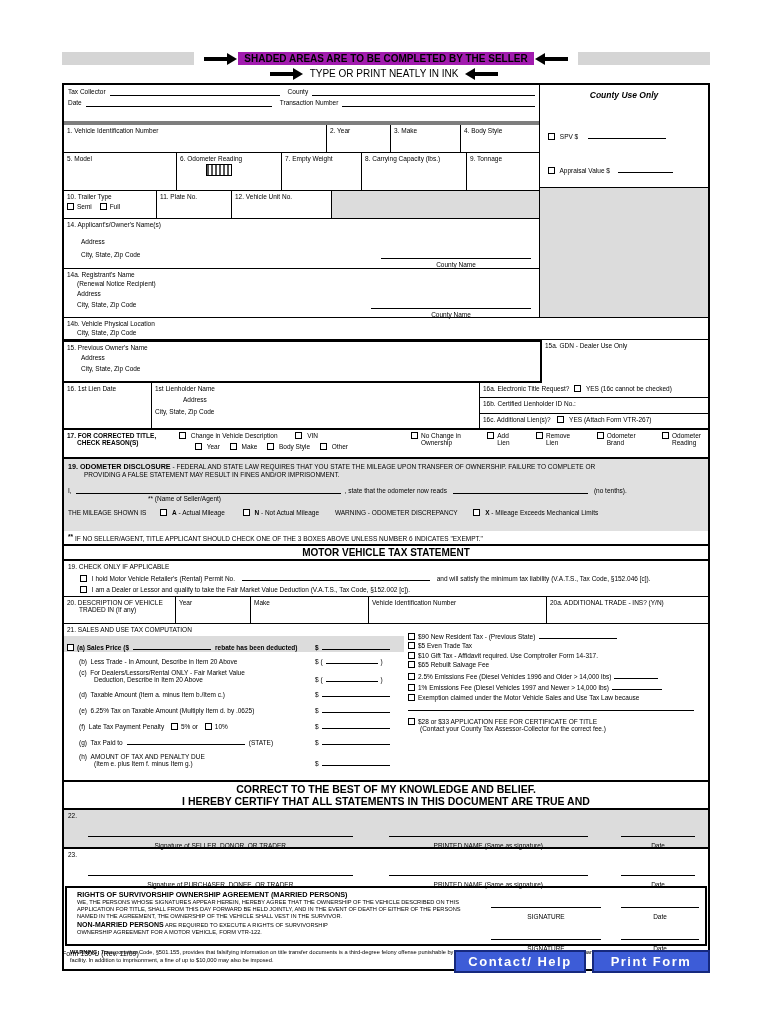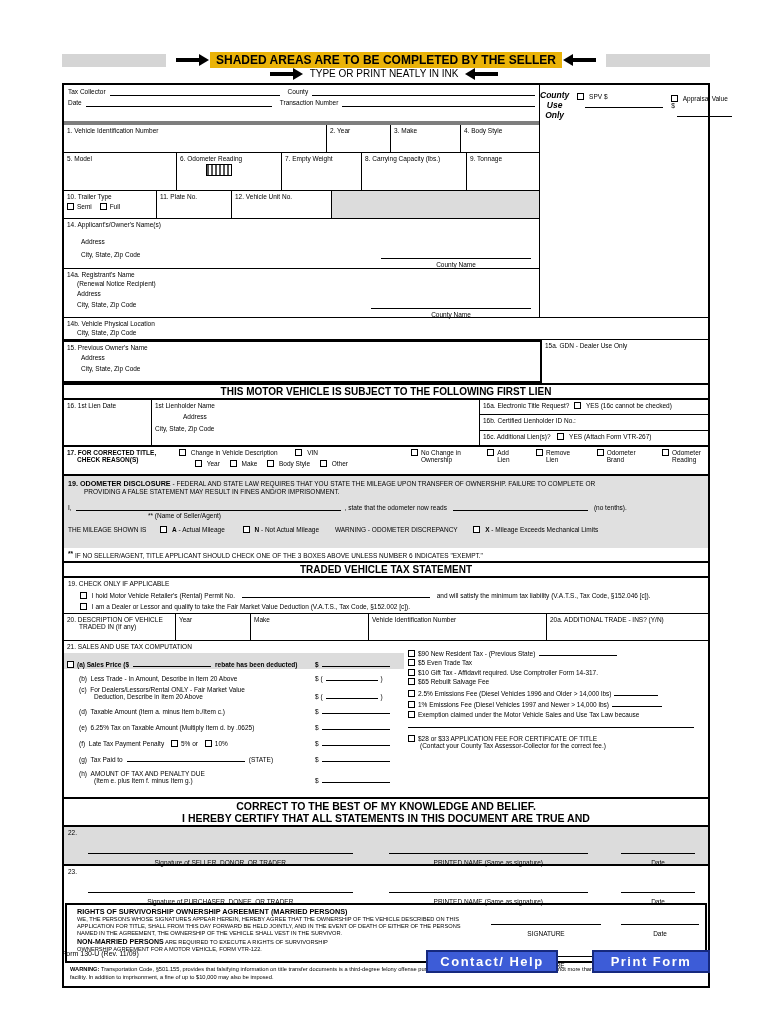--- a/index.html
+++ b/index.html
@@ -2,21 +2,21 @@
 <html><head>
 <meta charset="utf-8">
 <style>
   *{box-sizing:border-box;margin:0;padding:0}
   html,body{background:#fff}
   body{width:768px;height:1024px;font-family:"Liberation Sans",sans-serif;color:#000}
   .page{position:relative;width:768px;height:1024px;background:#fff;overflow:hidden}
   .title{position:absolute;top:34px;left:0;width:100%;text-align:center;font-size:13px;letter-spacing:.3px}
   .banner1{position:absolute;top:52px;left:62px;width:648px;display:flex;align-items:center}
   .bnbar{height:13px;background:#d5d5d5;flex:1}
-  .bntxt{font-weight:bold;font-size:12px;background:#eab308;padding:1px 6px;white-space:nowrap}
+  .bntxt{font-weight:bold;font-size:10px;background:#a21caf;padding:1px 6px;white-space:nowrap}
   .banner2{position:absolute;top:68px;left:0;width:100%;display:flex;justify-content:center;align-items:center}
   .bntxt2{font-weight:normal;font-size:10px;padding:0 6px;white-space:nowrap}
   .arr{display:inline-block;position:relative;width:24px;height:4px;background:#000;vertical-align:middle;margin:0 10px}
   .arr.r::after{content:"";position:absolute;right:-9px;top:-4px;border-left:10px solid #000;border-top:6px solid transparent;border-bottom:6px solid transparent}
   .arr.l::after{content:"";position:absolute;left:-9px;top:-4px;border-right:10px solid #000;border-top:6px solid transparent;border-bottom:6px solid transparent}
   .form{position:absolute;left:62px;top:83px;width:648px;border:2px solid #000;background:#fff}
   .f{display:flex}
   .c{border-right:1px solid #000}
   .bt{border-top:1px solid #000}
   .lbl{font-size:6.5px}
@@ -127,21 +127,21 @@
           <div class="f lbl" style="margin:4px 0 0 10px">
             <span>City, State, Zip Code</span>
             <span class="siggrp" style="margin-left:auto;width:170px">
               <span class="ln" style="width:160px"></span>
               <span class="sub">County Name</span>
             </span>
           </div>
         </div>
       </div>
 
-      <div style="width:168px;display:flex;">
+      <div style="width:168px;display:flex;flex-direction:column">
         <div class="b i" style="text-align:center;font-size:8.5px;padding-top:5px;height:38px">County Use Only</div>
         <div class="lbl" style="height:32px;padding:8px 0 0 8px">
           <span class="cb"></span>
           <span>SPV $</span>
           <span class="ln" style="width:78px;margin-left:8px"></span>
         </div>
         <div class="lbl" style="height:32px;padding:10px 0 0 8px">
           <span class="cb"></span>
           <span>Appraisal Value $</span>
           <span class="ln" style="width:55px;margin-left:6px"></span>
@@ -157,21 +157,20 @@
 
     <div class="f bt" style="height:44px">
       <div style="flex:1;border:2px solid #000;border-left:none;padding:2px 3px">
         <div class="lbl">15.  Previous Owner's Name</div>
         <div class="lbl" style="margin:3px 0 0 14px">Address</div>
         <div class="lbl" style="margin:4px 0 0 14px">City, State, Zip Code</div>
       </div>
       <div class="pad lbl" style="width:166px">15a.  GDN - Dealer Use Only</div>
     </div>
 
-    <div class="hdrbar">THIS MOTOR VEHICLE IS SUBJECT TO THE FOLLOWING FIRST LIEN</div>
 
     <div class="f" style="height:45px">
       <div class="c pad lbl" style="width:88px">16.  1st Lien Date</div>
       <div class="c pad lbl" style="flex:1">
         <div>1st Lienholder Name</div>
         <div style="margin:4px 0 0 28px">Address</div>
         <div style="margin:5px 0 0 0">City, State, Zip Code</div>
       </div>
       <div style="width:228px;display:flex;flex-direction:column">
         <div class="lbl" style="flex:1;padding:2px 3px">
@@ -255,21 +254,21 @@
         <span style="margin-left:14px">WARNING - ODOMETER DISCREPANCY</span>
         <span class="cb" style="margin-left:14px"></span>
         <span class="b">X</span> <span>- Mileage Exceeds Mechanical Limits</span>
       </div>
     </div>
     <div class="lbl" style="padding:2px 4px;height:13px">
       <span class="b" style="vertical-align:2px">**</span>
       <span>IF NO SELLER/AGENT, TITLE APPLICANT SHOULD CHECK ONE OF THE 3 BOXES ABOVE UNLESS NUMBER 6 INDICATES "EXEMPT."</span>
     </div>
 
-    <div class="hdrbar">TRADED VEHICLE TAX STATEMENT</div>
+    <div class="hdrbar">MOTOR VEHICLE TAX STATEMENT</div>
 
     <div style="padding:2px 4px;height:35px">
       <div class="lbl">19.  CHECK ONLY IF APPLICABLE</div>
       <div class="lbl" style="margin:3px 0 0 12px">
         <span class="cb"></span>
         <span>I hold Motor Vehicle Retailer's (Rental) Permit No.</span>
         <span class="ln" style="width:188px;margin:0 5px"></span>
         <span>and will satisfy the minimum tax liability (V.A.T.S., Tax Code, §152.046 [c]).</span>
       </div>
       <div class="lbl" style="margin:4px 0 0 12px">
@@ -410,19 +409,19 @@
     </div>
 
     <div class="tiny" style="padding:3px 6px 4px 6px;line-height:1.4">
       <span class="b">WARNING:</span>
       <span>Transportation Code, §501.155, provides that falsifying information on title transfer documents is a third-degree felony offense punishable by not more than ten (10) years in prison or not more than one (1) year in a community correctional facility.  In addition to imprisonment, a fine of up to $10,000 may also be imposed.</span>
     </div>
   </div>
 
   <div style="position:absolute;left:62px;top:950px;width:648px;display:flex;align-items:flex-start">
     <span class="lbl" style="font-size:7px">Form 130-U  (Rev. 11/09)</span>
-    <span style="margin-left:auto;display:flex;gap:34px">
+    <span style="margin-left:auto;display:flex;gap:6px">
       <span class="btn" style="width:132px">Contact/ Help</span>
       <span class="btn" style="width:118px">Print Form</span>
     </span>
   </div>
 
 </div>
 
 </body></html>

